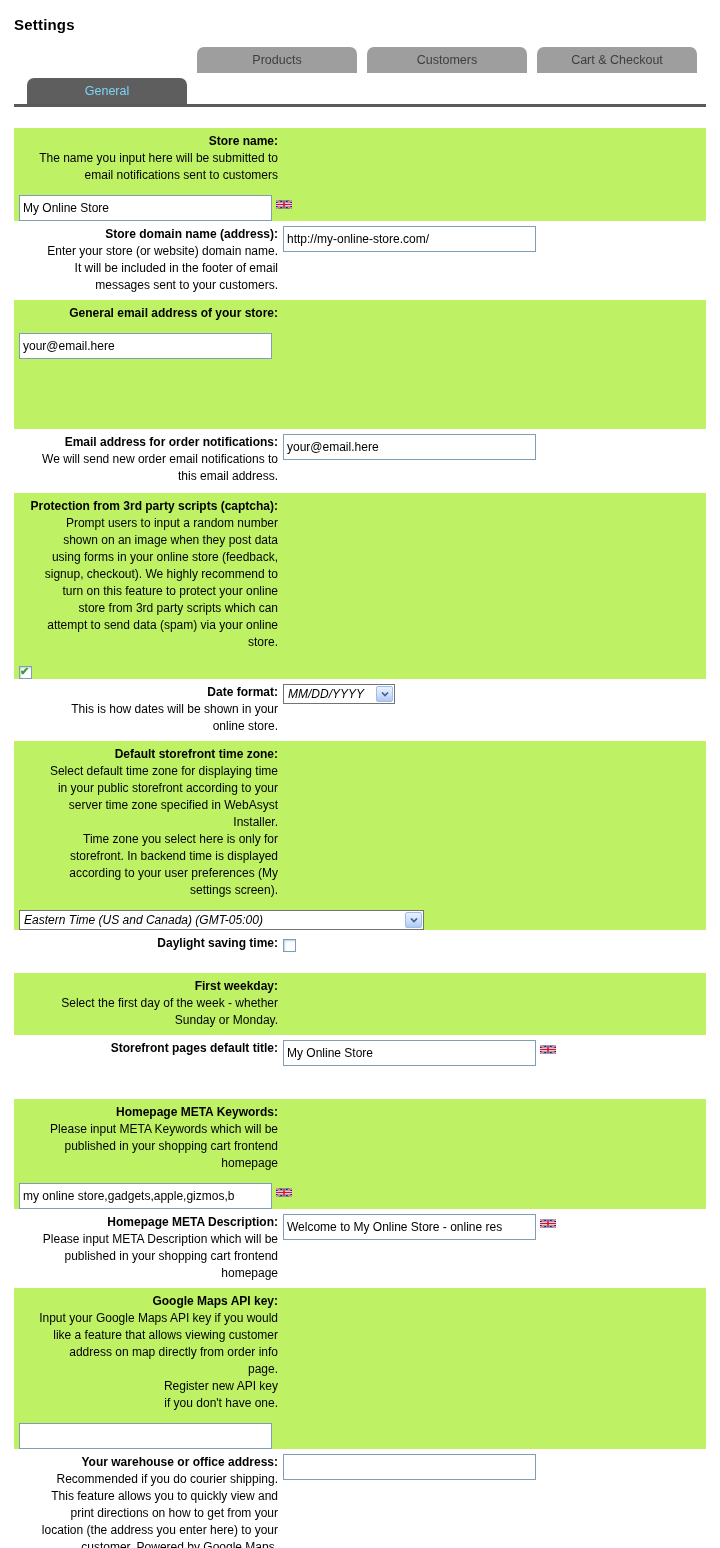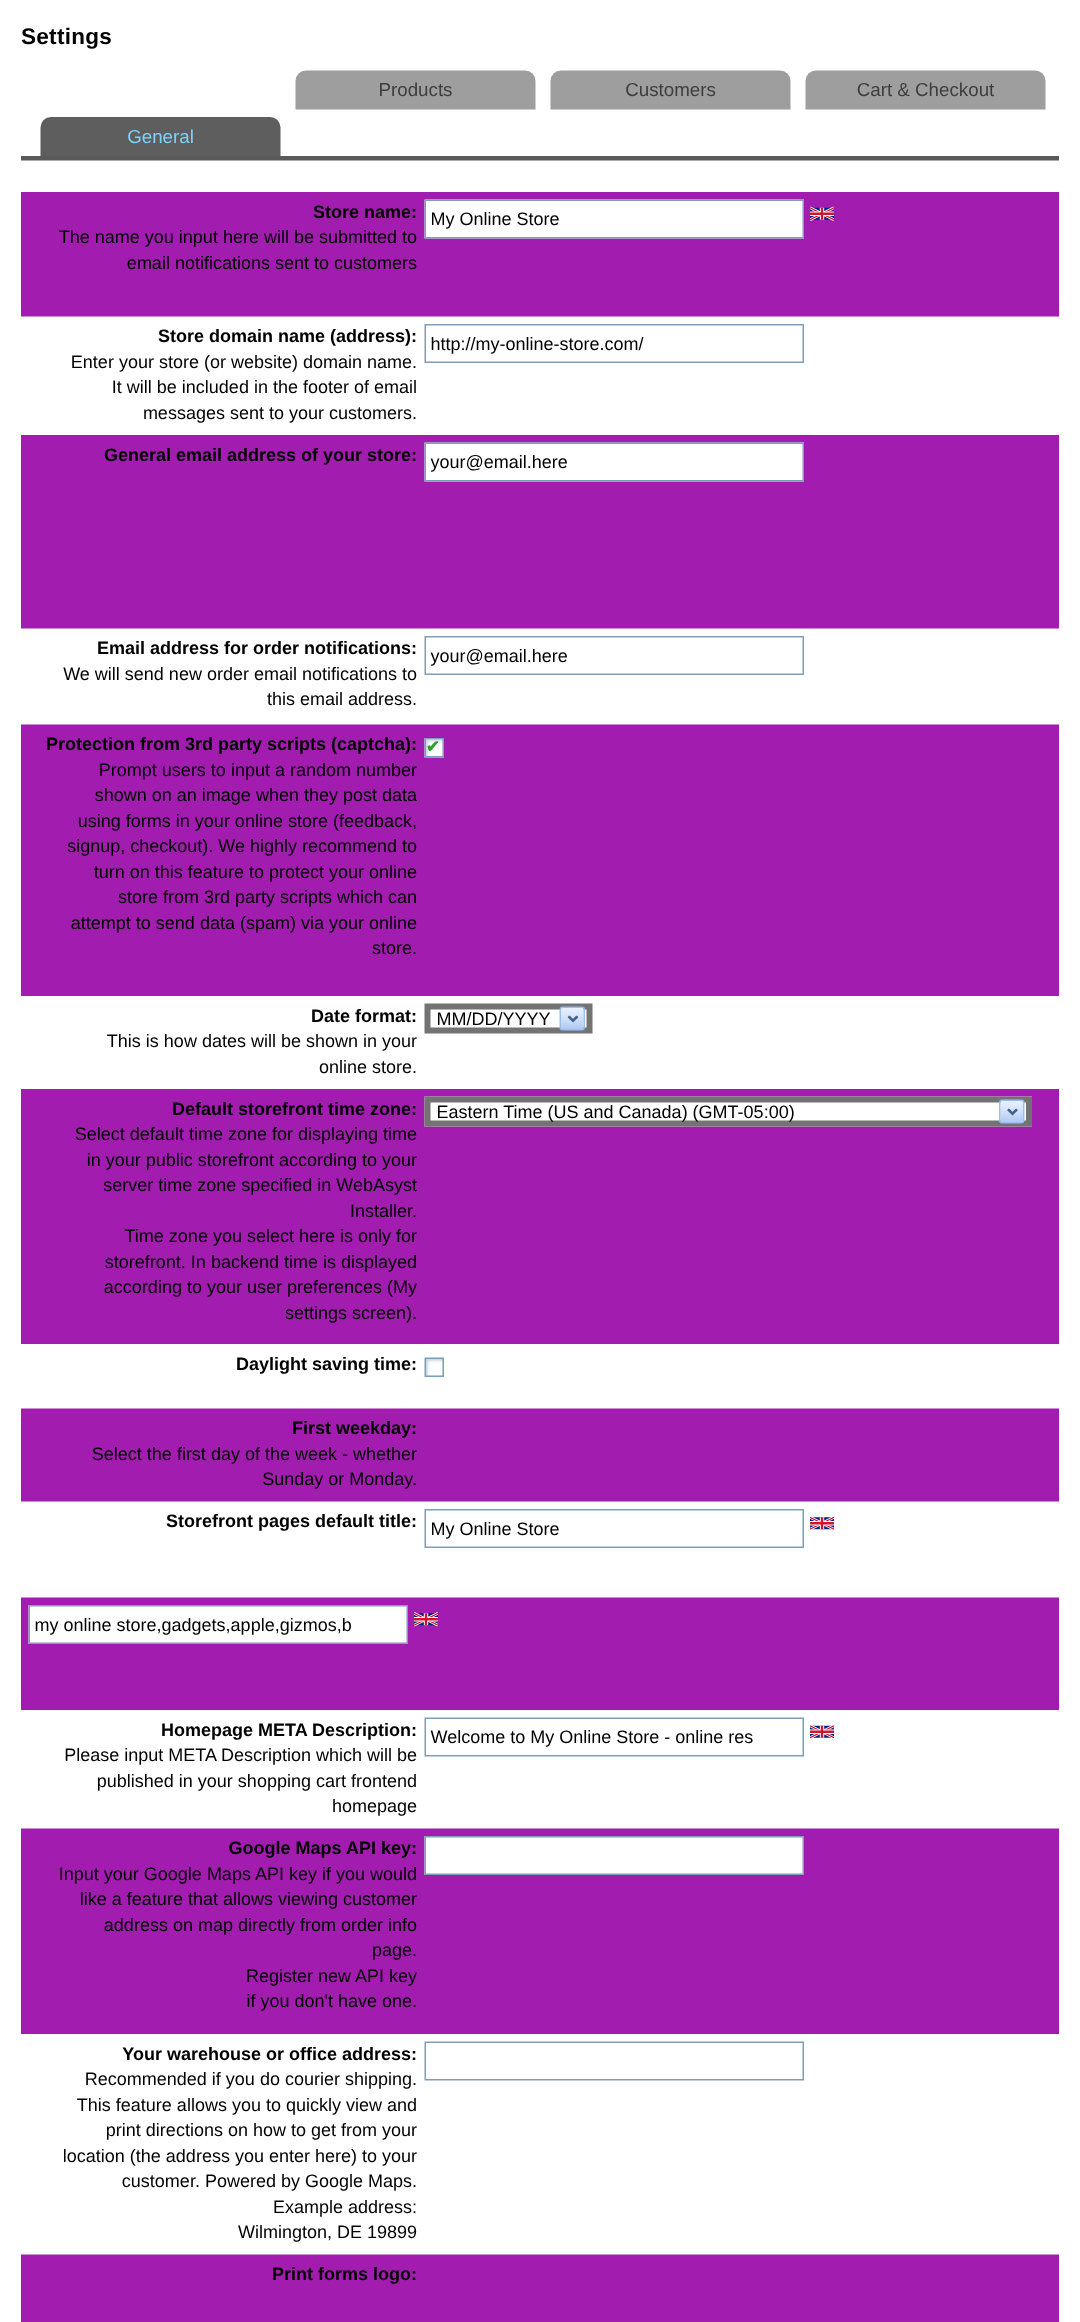--- a/index.html
+++ b/index.html
@@ -20,36 +20,36 @@
     width:160px; height:26px; line-height:26px; text-align:center;
     border-radius:7px 7px 0 0; background:#9e9e9e; color:#3e3e3e;
     font-size:12.5px; cursor:pointer;
   }
   .tab.active { background:#5e5e5e; color:#7dd3fc;margin-top:31px; }
   .tabbar-line { height:3px; background:#5a5a5a; }
 
   
   .form-area { margin-top:21px; }
   .row { display:flex; }
-  .row.cream { background:#a21caf; }
+  .row.cream { background:#bef264;flex-direction:column; }
   .labelcol { width:264px; text-align:right; padding:5px 0 6px; }
   .lbl { font-weight:bold; line-height:17px; }
   .desc { line-height:17px; white-space:pre-line;padding-left:24px; }
   .ctrlcol { flex:1; padding:5px 0 0 5px; display:flex; align-items:flex-start; gap:4px; }
 
   input.txt {
     width:253px; height:20px; border:1px solid #7f9db9; background:#fff;
     font-family:"Liberation Sans", sans-serif; font-size:12px; padding:12px 3px; color:#000;
   }
 
   .flag { margin-top:4px; line-height:0; display:inline-block; }
 
   .xp-select {
     display:inline-flex; align-items:center; justify-content:space-between;
-    border:4px solid #737373; background:#fff; height:20px; cursor:pointer;
+    border:1px solid #737373; background:#fff; height:20px; cursor:pointer;font-style:italic;
   }
   .xp-select .val { padding:0 4px; white-space:nowrap; overflow:hidden; }
   .xp-select .arrow {
     flex:0 0 17px; width:17px; height:16px; margin-right:1px;
     background:linear-gradient(#eaf1fd,#cfdefa 55%,#aecaf2);
     border:1px solid #9dbdf0; border-radius:2px;
     display:flex; align-items:center; justify-content:center;
   }
   .sel-date { width:112px; }
   .sel-week { width:64px; }
@@ -218,20 +218,24 @@
               <path d="M0,0 60,30 M60,0 0,30" stroke="#fff" stroke-width="7"></path>
               <path d="M0,0 60,30 M60,0 0,30" stroke="#cf142b" stroke-width="3"></path>
               <path d="M30,0 V30 M0,15 H60" stroke="#fff" stroke-width="11"></path>
               <path d="M30,0 V30 M0,15 H60" stroke="#cf142b" stroke-width="6"></path>
             </svg>
         </span>
       </div>
     </div>
 
     <div class="row cream" style="min-height:75px">
+      <div class="labelcol">
+        <div class="lbl">Homepage META Keywords:</div>
+        <div class="desc">Please input META Keywords which will be published in your shopping cart frontend homepage</div>
+      </div>
       <div class="ctrlcol">
         <input class="txt" type="text" value="my online store,gadgets,apple,gizmos,b" style="">
         <span class="flag">
           <svg width="16" height="11" viewBox="0 0 60 30">
               <rect width="60" height="30" fill="#00247d"></rect>
               <path d="M0,0 60,30 M60,0 0,30" stroke="#fff" stroke-width="7"></path>
               <path d="M0,0 60,30 M60,0 0,30" stroke="#cf142b" stroke-width="3"></path>
               <path d="M30,0 V30 M0,15 H60" stroke="#fff" stroke-width="11"></path>
               <path d="M30,0 V30 M0,15 H60" stroke="#cf142b" stroke-width="6"></path>
             </svg>

